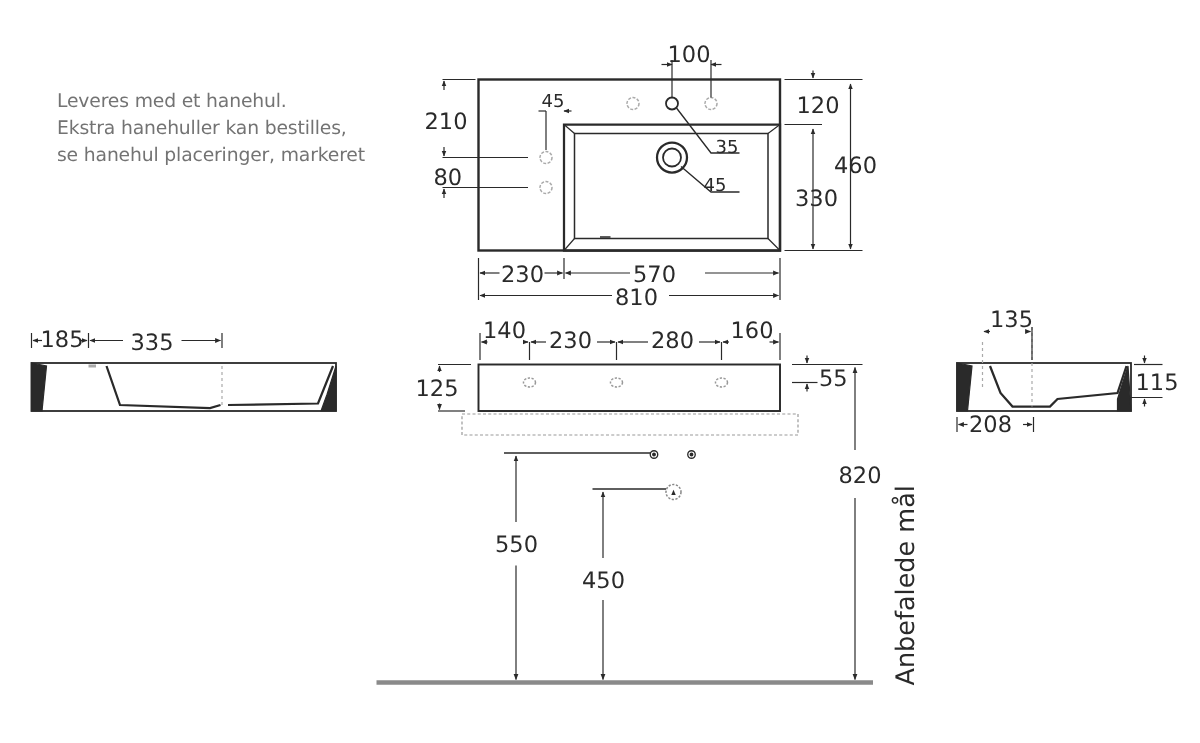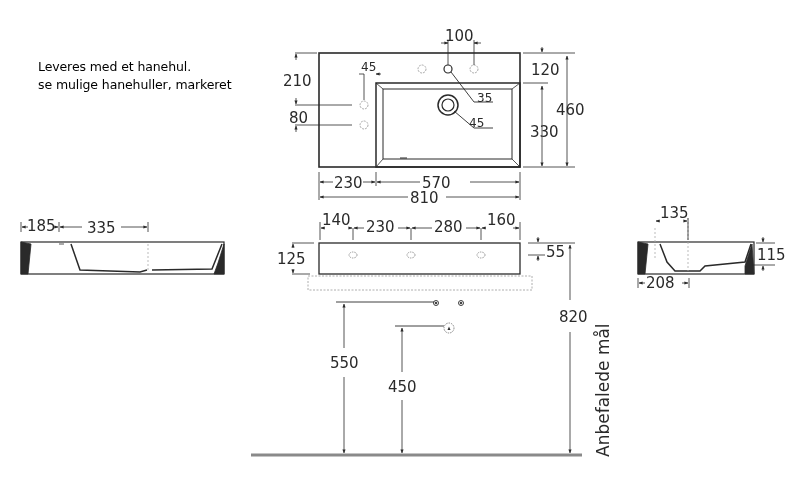--- a/index.html
+++ b/index.html
@@ -1,30 +1,31 @@
 <!DOCTYPE html>
 <html><head>
 <meta charset="utf-8">
 <style>
   html, body { margin: 0; padding: 0; background: #ffffff; }
   body { width: 800px; height: 495px; position: relative; overflow: hidden;
          font-family: "DejaVu Sans", "Liberation Sans", sans-serif; color: #2a2a2a; }
-  .note { position: absolute; left: 38px; top: 58px; font-size: 12.5px; line-height: 18px; color: #000000; letter-spacing: -0.1px; }
+  .note { position: absolute; left: 38px; top: 58px; font-size: 12.5px; line-height: 18px; color: #737373; letter-spacing: -0.1px; }
   .note div { white-space: nowrap; }
   svg { position: absolute; left: 0; top: 0; }
   .dim { font-family: "DejaVu Sans", "Liberation Sans", sans-serif; font-size: 15px; fill: #2a2a2a; }
   .dim-sm { font-family: "DejaVu Sans", "Liberation Sans", sans-serif; font-size: 12px; fill: #2a2a2a; }
   .vlabel { font-family: "DejaVu Sans", "Liberation Sans", sans-serif; font-size: 17px; fill: #2a2a2a; }
 </style>
 </head>
 <body>
 
 <div class="note">
   <div>Leveres med et hanehul.</div>
-  <div>se mulige hanehuller, markeret</div>
+  <div>Ekstra hanehuller kan bestilles,</div>
+  <div>se hanehul placeringer, markeret</div>
 </div>
 
 <svg width="800" height="495" viewBox="0 0 800 495" xmlns="http://www.w3.org/2000/svg">
   <defs>
     <marker id="arr" viewBox="0 0 10 10" refX="9" refY="5" markerWidth="5" markerHeight="5" orient="auto-start-reverse">
       <path d="M0,1 L10,5 L0,9 z" fill="#2a2a2a"></path>
     </marker>
   </defs>
 
   <g stroke="#2a2a2a" fill="none">

